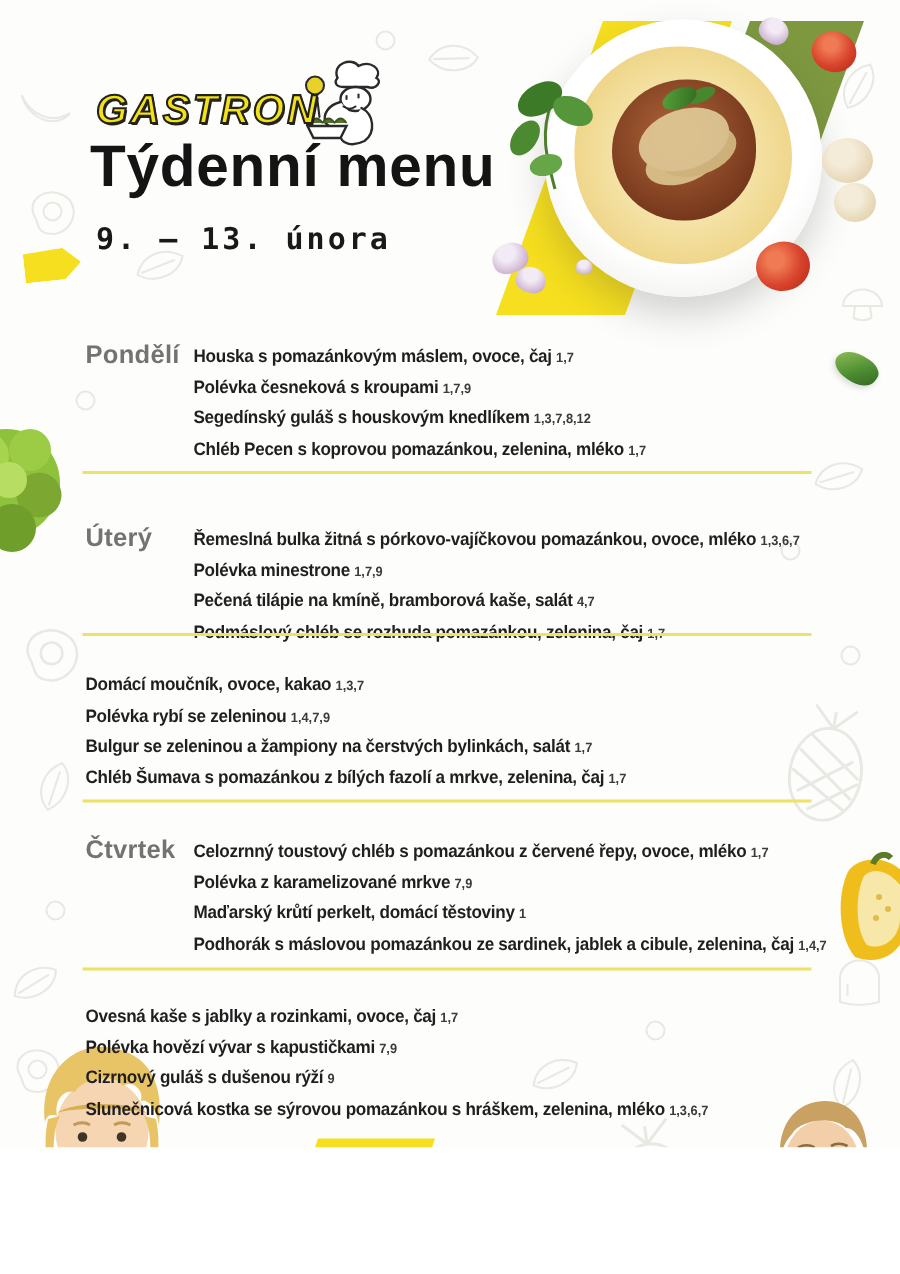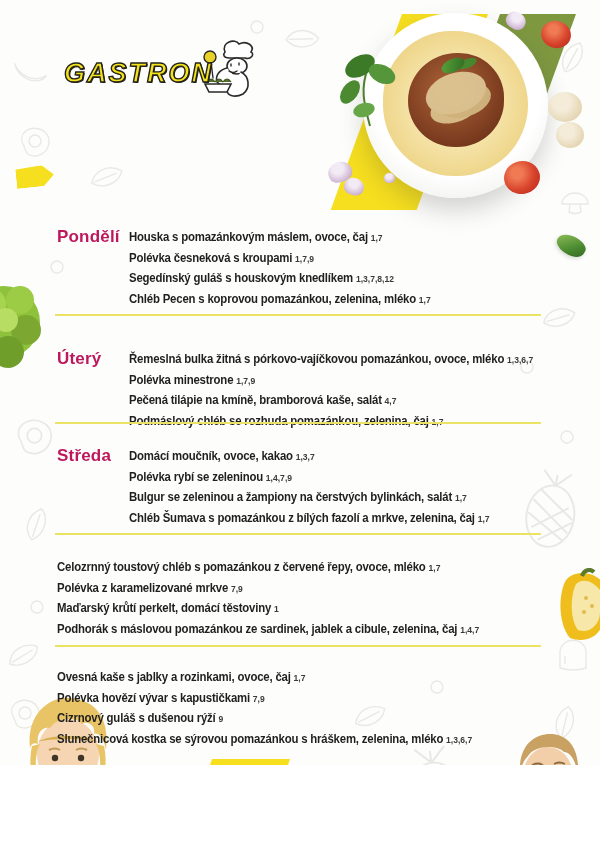--- a/index.html
+++ b/index.html
@@ -77,21 +77,21 @@
   .garlic-b   { left:344px; top:178px; width:20px; height:17px; transform:rotate(15deg); }
   .garlic-c   { left:384px; top:173px; width:11px; height:10px; }
   .basil-leaf { border-radius:62% 38% 55% 45%; background:linear-gradient(130deg,#8cbb55 10%,#4a8a30 60%,#2f6320 100%); }
   .basil-right { left:556px; top:236px; width:30px; height:19px; transform:rotate(35deg); box-shadow:0 2px 4px rgba(0,0,0,.15); }
 
   
   .divider { position:absolute; left:55px; width:486px; height:2px; background:#ece264; z-index:3; }
 
   
   .day-row { position:absolute; left:57px; right:20px; display:flex; z-index:3; }
-  .day-label { width:72px; flex:0 0 72px; font-size:17px; font-weight:700; color:#be185d; letter-spacing:.2px; }
+  .day-label { width:72px; flex:0 0 72px; font-size:17px; font-weight:700; color:#737373; letter-spacing:.2px; }
   .items { padding-top:1px;font-weight:bold; }
   .item {
     font-size:12px; line-height:19.5px; color:#1f1f1f; white-space:nowrap;
     letter-spacing:-0.2px; transform:scaleX(.95); transform-origin:0 50%;
   }
   .alg { font-size:9px; color:#3a3a3a; margin-left:3px; letter-spacing:0; }
 
   
   .svg-abs { position:absolute; z-index:2; }
 </style>
@@ -218,20 +218,22 @@
     <g stroke="#2a2a2a" stroke-width="1.4" stroke-linecap="round">
       <line x1="34" y1="26" x2="34" y2="28"></line>
         <line x1="42" y1="25" x2="42" y2="27"></line>
       <path d="M32,33 Q36,36 40,33" fill="none"></path>
       <line x1="14" y1="24" x2="16" y2="40"></line>
     </g>
     <circle cx="13" cy="19" r="6" fill="#e8d22a" stroke="#2a2a2a" stroke-width="1.4"></circle>
     <path d="M8,46 L34,46 L30,54 L12,54 Z" fill="#ffffff" stroke="#2a2a2a" stroke-width="1.6"></path>
     <path d="M10,44 Q14,38 18,44 M18,44 Q22,38 26,44 M26,44 Q30,38 34,44" fill="#56702c" stroke="#3c5220" stroke-width="1.2"></path>
   </svg>
+  <div class="txt title">Týdenní menu</div>
+  <div class="txt daterange">9. – 13. února</div>
   <div class="yellow-arrow"></div>
 
   <div class="day-row" style="top:227px;">
     <div class="day-label">Pondělí</div>
     <div class="items">
       <div class="item"><span>Houska s pomazánkovým máslem, ovoce, čaj</span><span class="alg">1,7</span></div>
       <div class="item"><span>Polévka česneková s kroupami</span><span class="alg">1,7,9</span></div>
       <div class="item"><span>Segedínský guláš s houskovým knedlíkem</span><span class="alg">1,3,7,8,12</span></div>
       <div class="item"><span>Chléb Pecen s koprovou pomazánkou, zelenina, mléko</span><span class="alg">1,7</span></div>
     </div>
@@ -243,31 +245,31 @@
     <div class="items">
       <div class="item"><span>Řemeslná bulka žitná s pórkovo-vajíčkovou pomazánkou, ovoce, mléko</span><span class="alg">1,3,6,7</span></div>
       <div class="item"><span>Polévka minestrone</span><span class="alg">1,7,9</span></div>
       <div class="item"><span>Pečená tilápie na kmíně, bramborová kaše, salát</span><span class="alg">4,7</span></div>
       <div class="item"><span>Podmáslový chléb se rozhuda pomazánkou, zelenina, čaj</span><span class="alg">1,7</span></div>
     </div>
   </div>
   <div class="divider" style="top:422px;"></div>
 
   <div class="day-row" style="top:446px;">
-    <div class="day-label">Středa</div>
     <div class="items">
       <div class="item"><span>Domácí moučník, ovoce, kakao</span><span class="alg">1,3,7</span></div>
       <div class="item"><span>Polévka rybí se zeleninou</span><span class="alg">1,4,7,9</span></div>
       <div class="item"><span>Bulgur se zeleninou a žampiony na čerstvých bylinkách, salát</span><span class="alg">1,7</span></div>
       <div class="item"><span>Chléb Šumava s pomazánkou z bílých fazolí a mrkve, zelenina, čaj</span><span class="alg">1,7</span></div>
     </div>
   </div>
   <div class="divider" style="top:533px;"></div>
 
   <div class="day-row" style="top:557px;">
+    <div class="day-label">Čtvrtek</div>
     <div class="items">
       <div class="item"><span>Celozrnný toustový chléb s pomazánkou z červené řepy, ovoce, mléko</span><span class="alg">1,7</span></div>
       <div class="item"><span>Polévka z karamelizované mrkve</span><span class="alg">7,9</span></div>
       <div class="item"><span>Maďarský krůtí perkelt, domácí těstoviny</span><span class="alg">1</span></div>
       <div class="item"><span>Podhorák s máslovou pomazánkou ze sardinek, jablek a cibule, zelenina, čaj</span><span class="alg">1,4,7</span></div>
     </div>
   </div>
   <div class="divider" style="top:645px;"></div>
 
   <div class="day-row" style="top:667px;">

